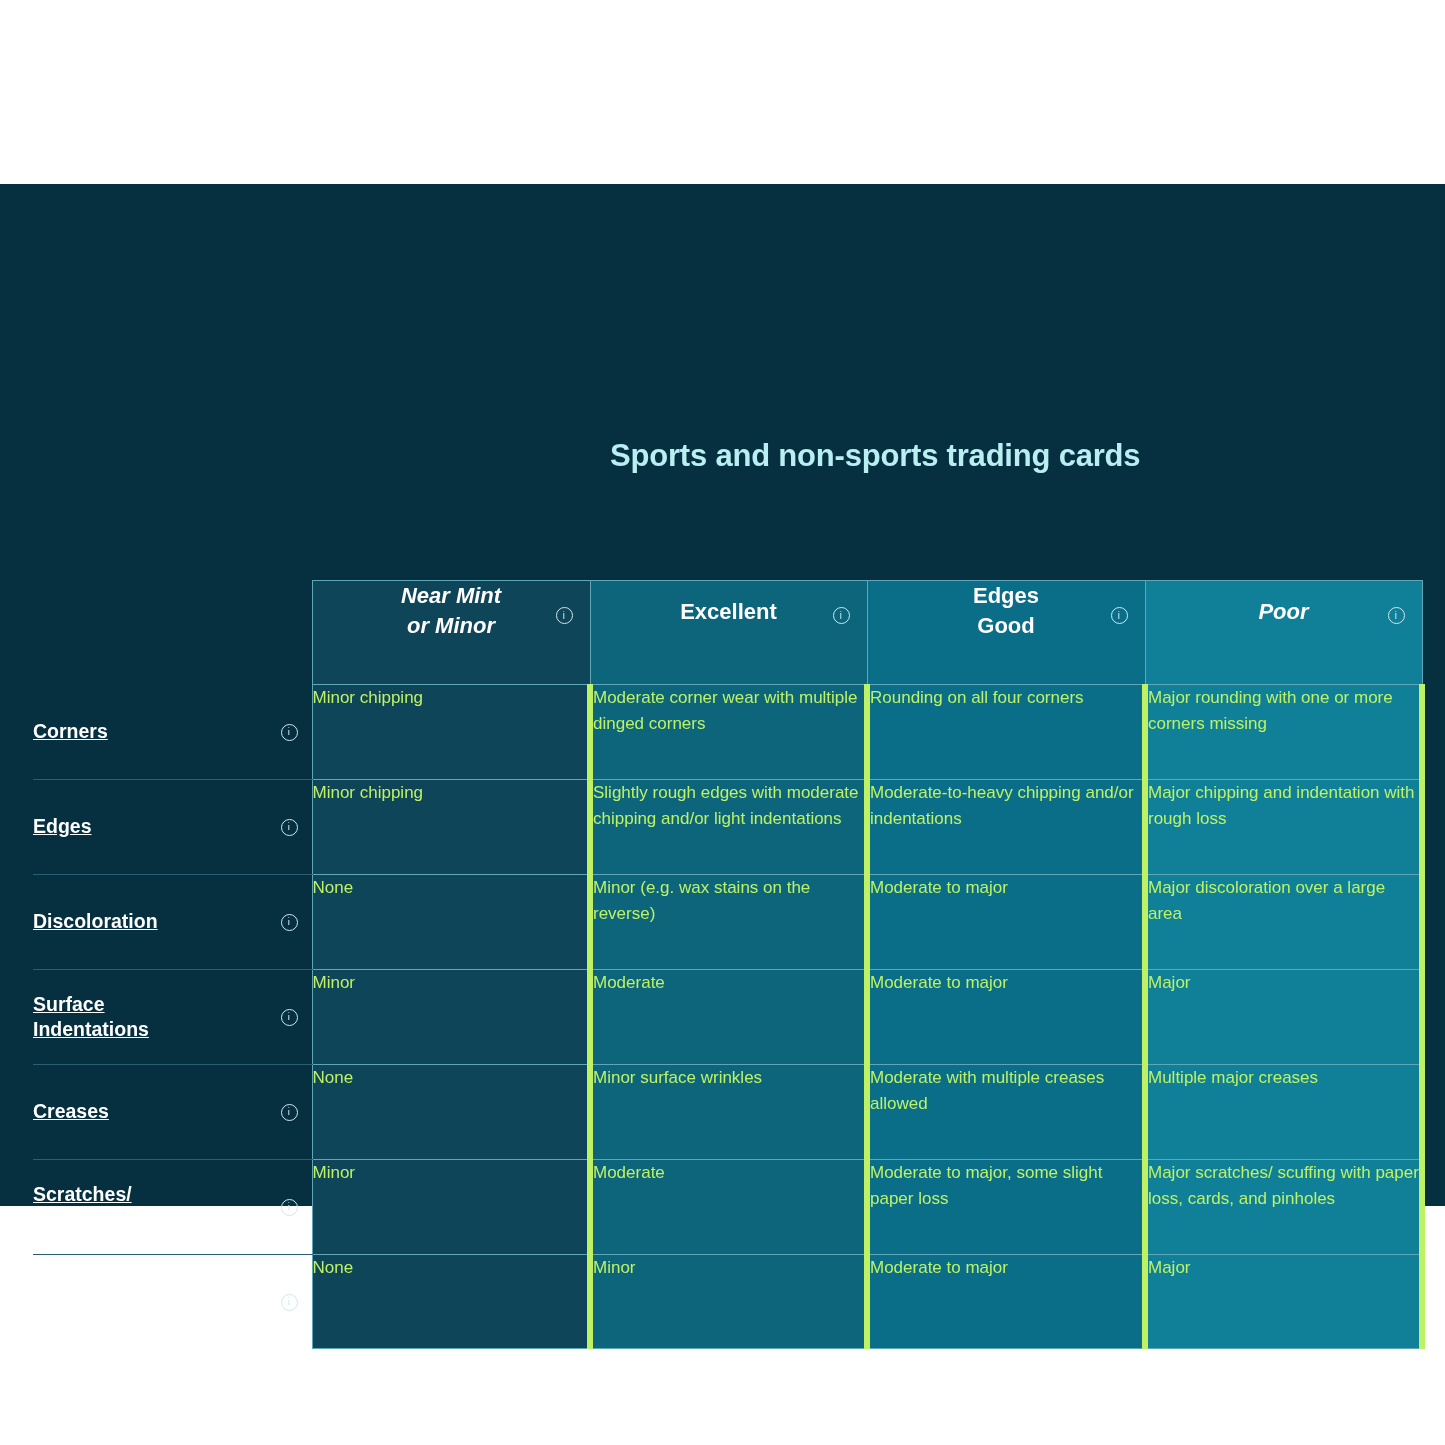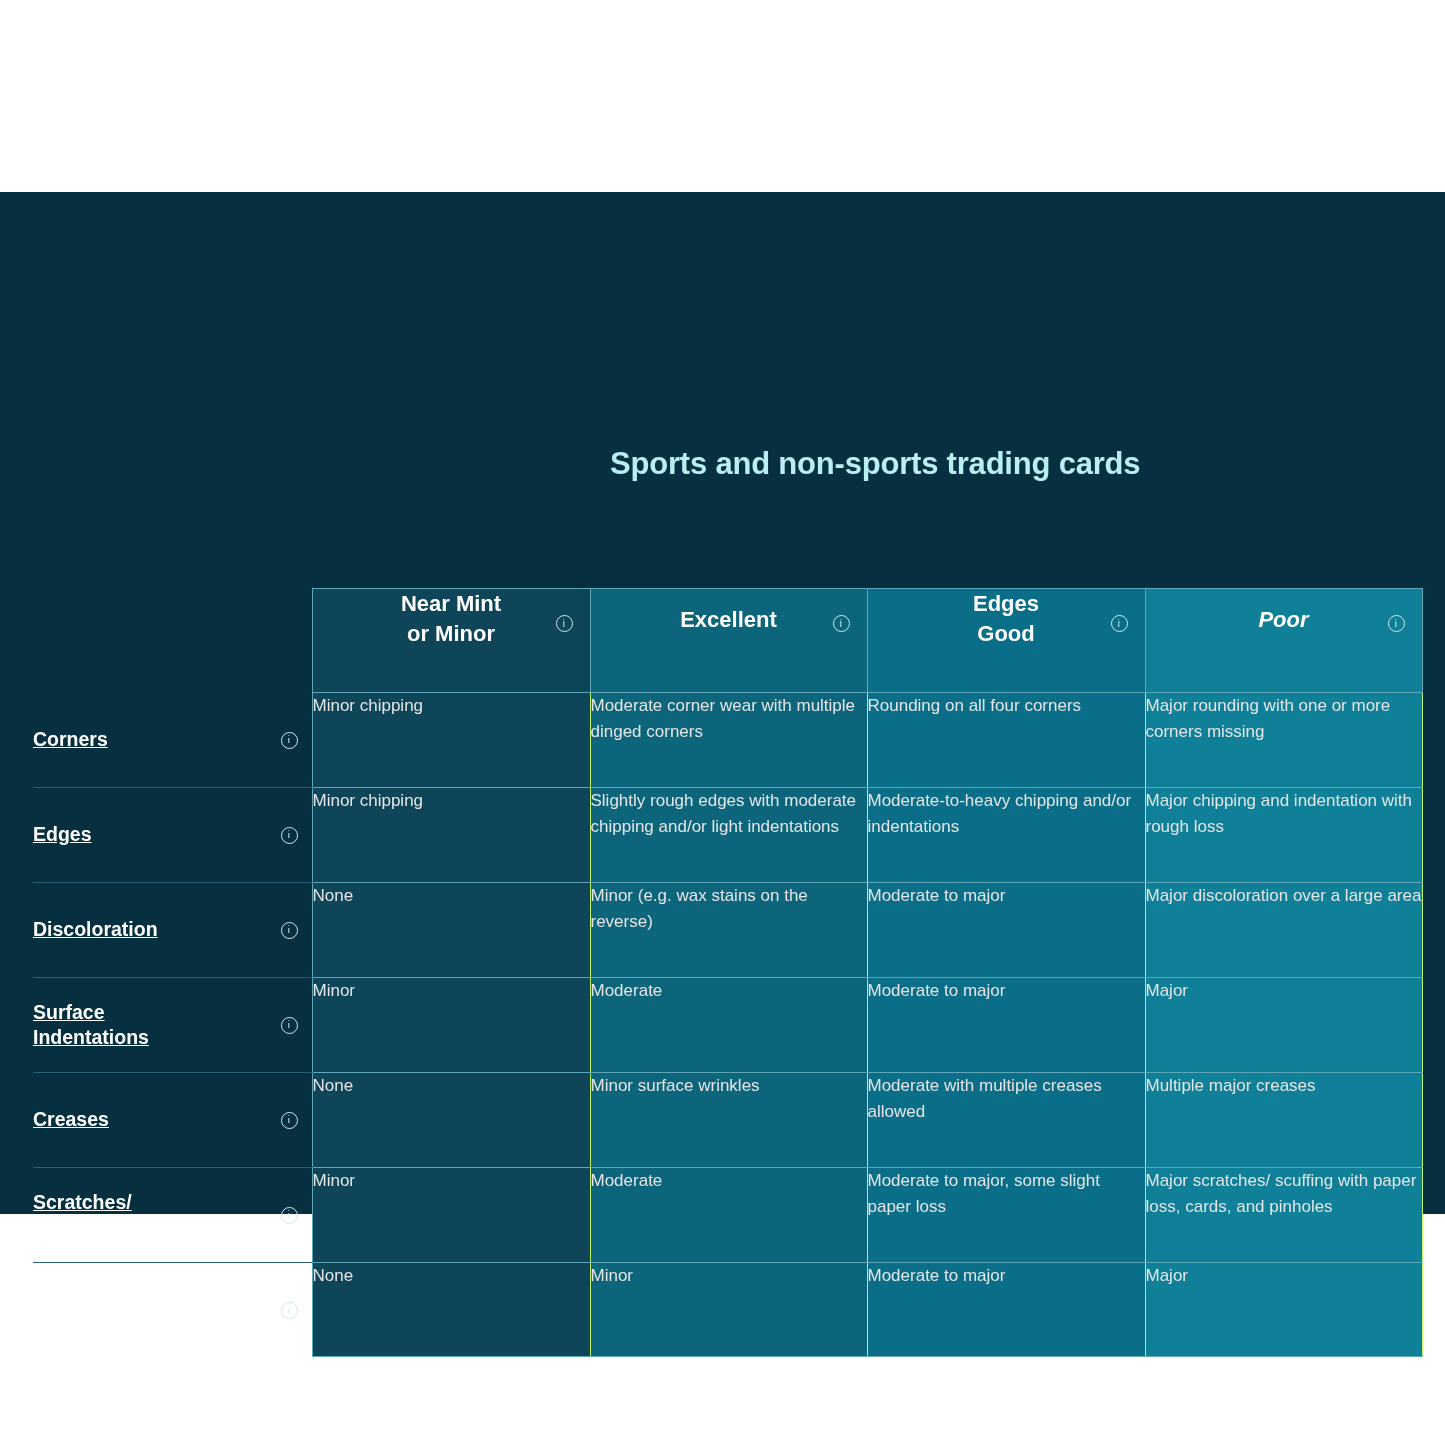--- a/index.html
+++ b/index.html
@@ -13,21 +13,21 @@
   .page {
     position: relative;
     width: 1445px;
     height: 1445px;
     background: #ffffff;
     overflow: hidden;
   }
   .panel {
     position: absolute;
     left: 0;
-    top: 192px;
+    top: 184px;
     width: 1445px;
     height: 1022px;
     background: #06303f;
   }
   .title {
     position: absolute;
     left: 610px;
     top: 248px;
     width: 640px;
     color: #b9eef2;
@@ -109,25 +109,25 @@
     top: 5.4px;
     width: 1.4px;
     height: 5.6px;
     background: #cfe8ee;
     transform: translateX(-50%);
   }
   .rh .info { position: absolute; right: 14px; top: 50%; margin-top: -8px; }
 
   
   .cell {
-    color: #e5e5e5;
+    color: #bef264;
     font-size: 17px;
     line-height: 26px;
     padding: 16px 20px 18px 20px;
-    border-right: 1px solid #bef264;
+    border-right: 6px solid #bef264;
     border-bottom: 1px solid #5fa6b9;
     box-sizing: border-box;
   }
   .cell.first { border-left: 1px solid #5fa6b9; }
   .hdr {
     color: #ffffff;
     font-size: 22px;
     font-weight: bold;
     line-height: 30px;
     padding: 24px 44px 24px 20px;
@@ -141,21 +141,21 @@
   .hdr.first { border-left: 1px solid #5fa6b9; }
   .hdr .info { position: absolute; right: 17px; top: 26px; }
   .hdr.mid { padding-top: 16px; }
 
   
   .col1 { background: #0e4558; }
   .col2 { background: #0d657c; }
   .col3 { background: #0b6e88; }
   .col4 { background: #0f8098; }
 
-  .col1h { background: #0e4558; }
+  .col1h { background: #0e4558; font-style: italic; }
   .col2h { background: #0d657c; }
   .col3h { background: #0b6e88; }
   .col4h { background: #0f8098; font-style: italic; }
 </style>
 </head>
 <body>
 
 <div class="page">
   <div class="panel">
 

